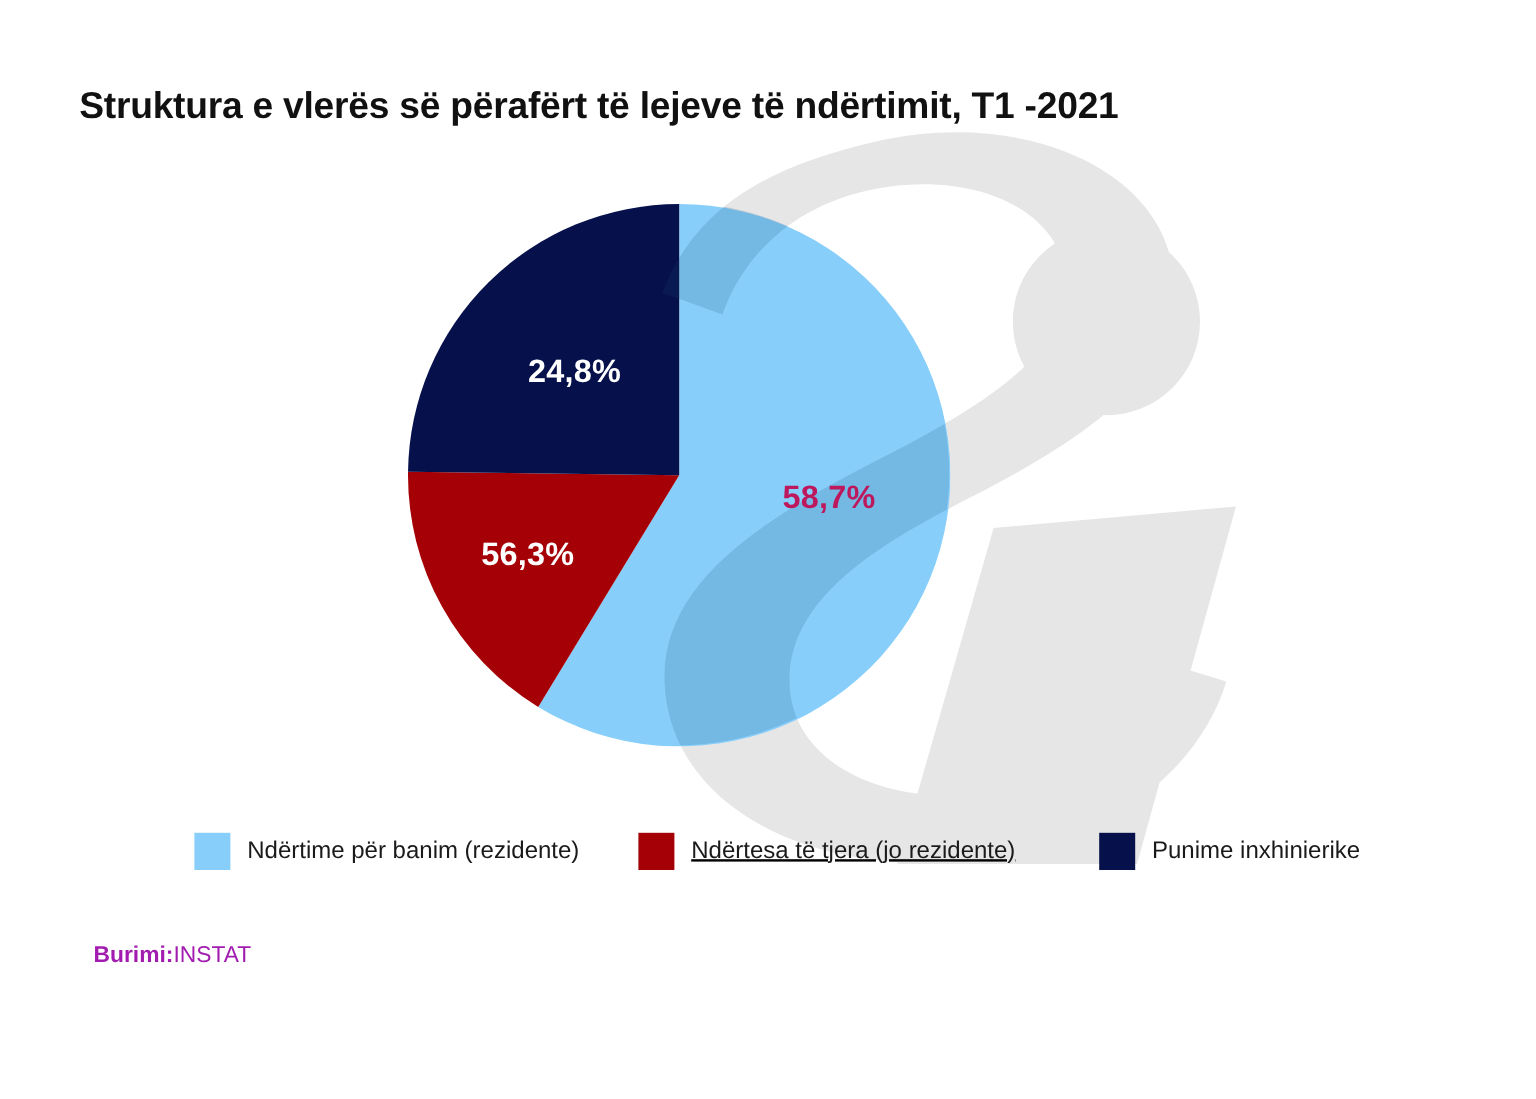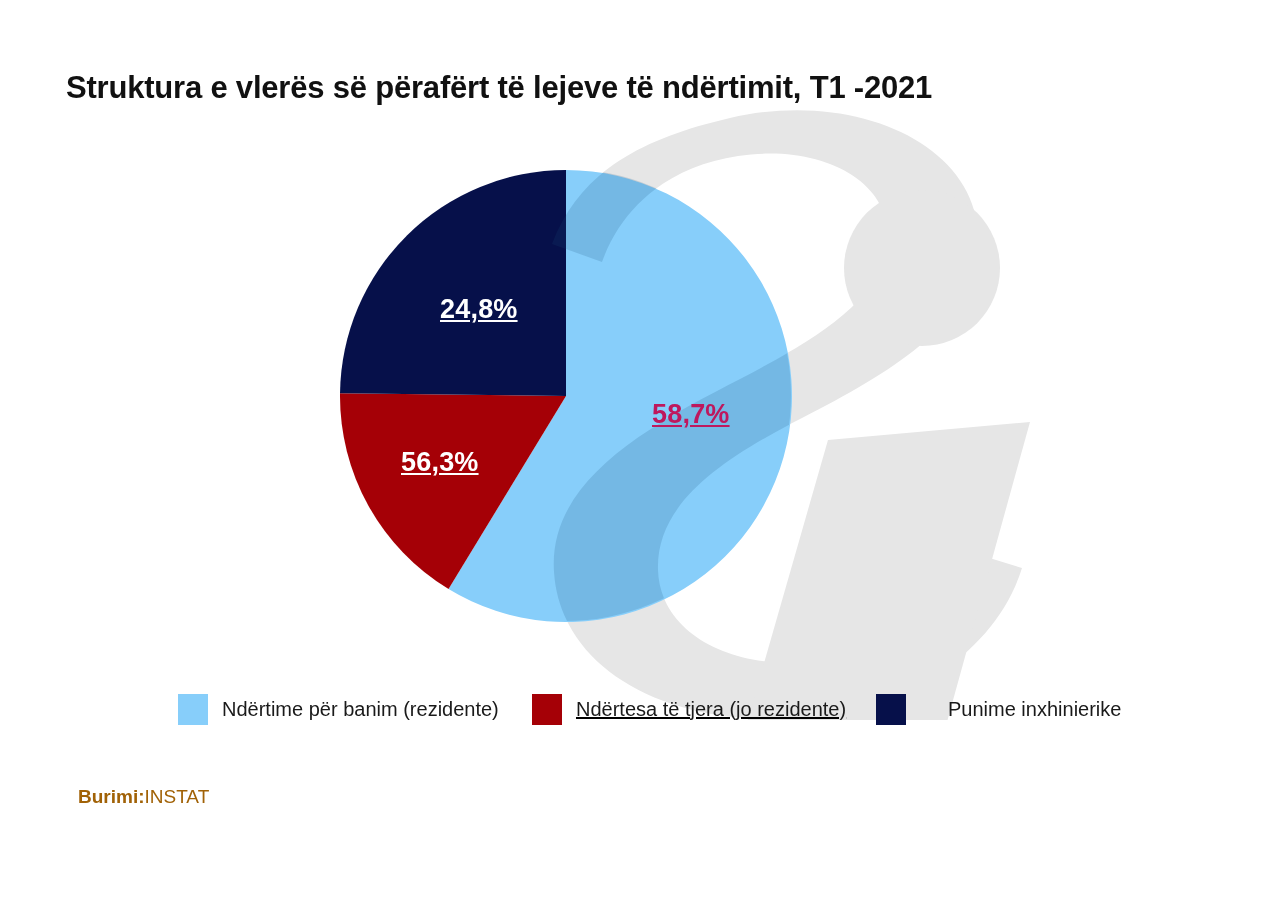--- a/index.html
+++ b/index.html
@@ -75,21 +75,20 @@
 
   
   .slice-label {
     position: absolute;
     z-index: 5;
     font-size: 27px;
     font-weight: bold;
     color: #ffffff;
     white-space: nowrap;
     letter-spacing: 0.2px;
-    text-decoration: underline;
   }
   #label-navy  { left: 440px; top: 294px; }
   #label-blue  { left: 652px; top: 399px; color: #be185d; }
   #label-red   { left: 401px; top: 447px; }
 
   
   #legend {
     position: absolute;
     left: 0;
     top: 692px;
@@ -107,31 +106,31 @@
     width: 30px;
     height: 31px;
     flex: 0 0 auto;
   }
   .legend-text {
     margin-left: 14px;
     font-size: 20px;
     color: #1a1a1a;
     white-space: nowrap;
   }
-  #legend-item-0 { left: 146px; padding-left: 32px; }
+  #legend-item-0 { left: 130px; padding-left: 32px; }
   #legend-item-1 { left: 532px; text-decoration: underline; }
-  #legend-item-2 { left: 876px; gap: 28px; }
+  #legend-item-2 { left: 916px; }
 
   
   #source {
     position: absolute;
     left: 78px;
     top: 786px;
     font-size: 19px;
-    color: #a16207;
+    color: #a21caf;
     z-index: 6;
     white-space: nowrap;
   }
   #source-label { font-weight: bold; }
   #source-value { font-weight: normal; }
 </style>
 </head>
 <body>
 
 <div id="canvas">

